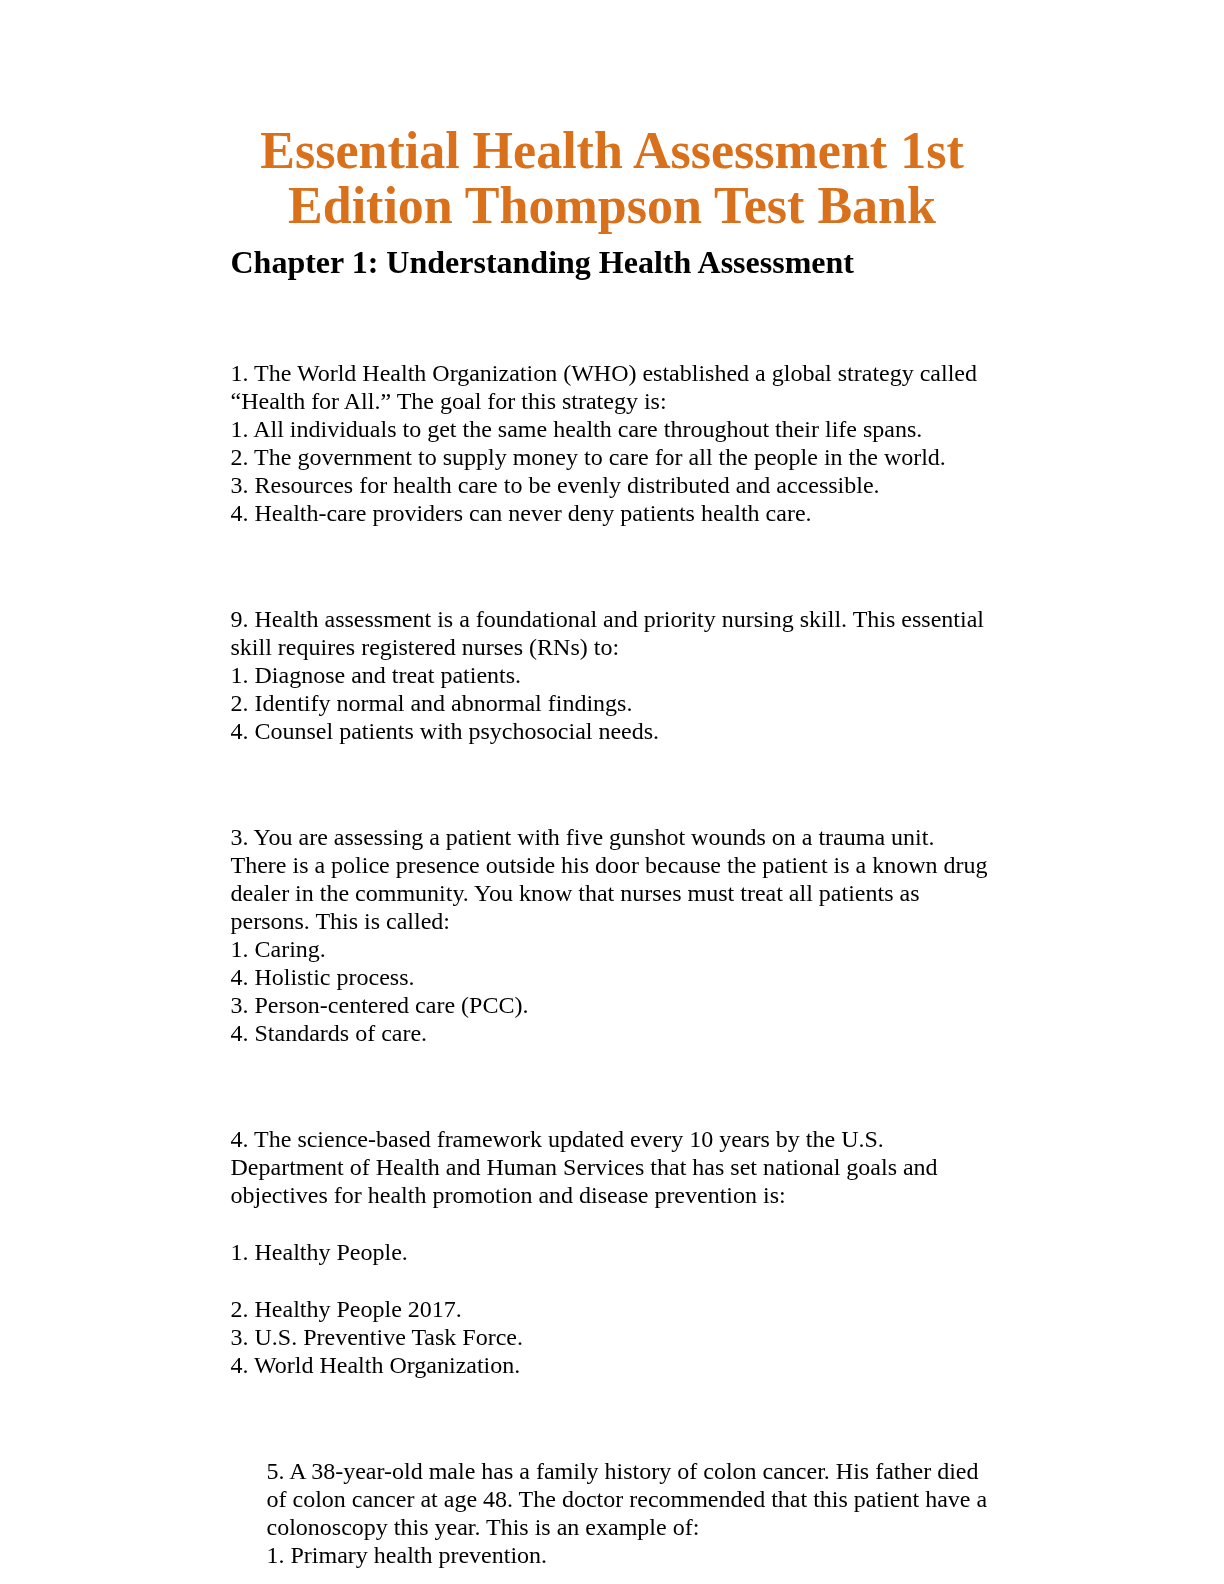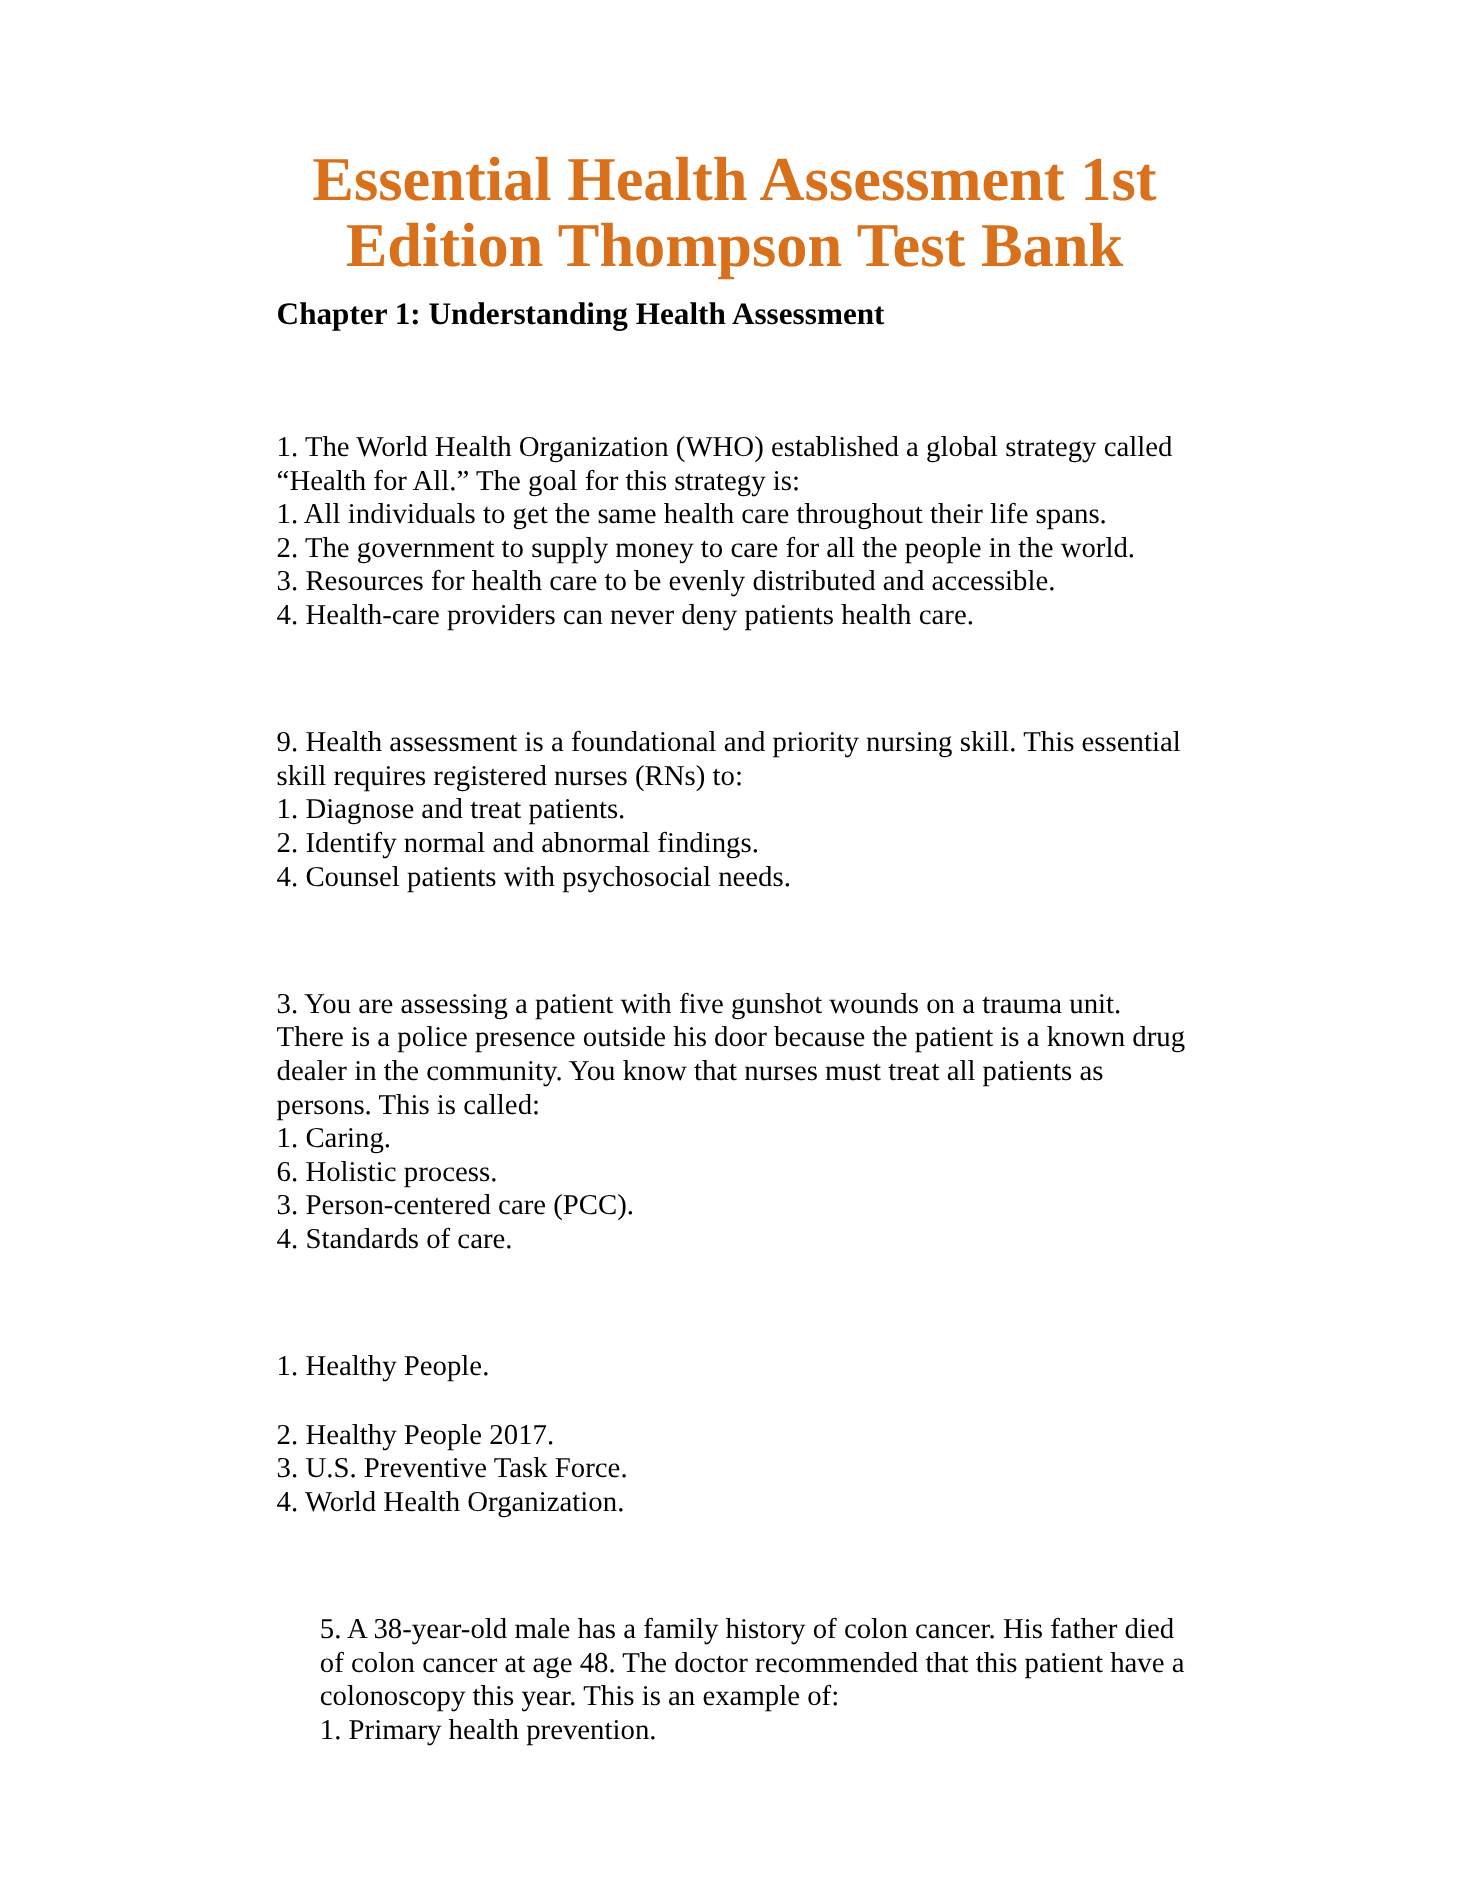--- a/index.html
+++ b/index.html
@@ -22,21 +22,21 @@
   .doc-title {
     margin: 0 -14px 14px -14px;
     font-size: 52px;
     line-height: 1.05;
     font-weight: 700;
     text-align: center;
     
   }
   .chapter {
     margin: 0 0 82px 0;
-    font-size: 26px;
+    font-size: 32px;
     line-height: 30px;
     font-weight: 700;
   }
   .question {
     margin: 0 0 78px 0;
   }
   .question:last-child {
     margin-bottom: 0;
     margin-left: 36px;
   }
@@ -75,27 +75,28 @@
           <p class="option">1. Diagnose and treat patients.</p>
           <p class="option">2. Identify normal and abnormal findings.</p>
           <p class="option">4. Counsel patients with psychosocial needs.</p>
         </div>
   </section>
 
   <section class="question">
     <p class="stem">3. You are assessing a patient with five gunshot wounds on a trauma unit. There is a police presence outside his door because the patient is a known drug dealer in the community. You know that nurses must treat all patients as persons. This is called:</p>
     <div class="options">
           <p class="option">1. Caring.</p>
-          <p class="option">6. Holistic process.</p>
+          <p class="option">4. Holistic process.</p>
           <p class="option">3. Person-centered care (PCC).</p>
           <p class="option">4. Standards of care.</p>
         </div>
   </section>
 
   <section class="question">
+    <p class="stem">4. The science-based framework updated every 10 years by the U.S. Department of Health and Human Services that has set national goals and objectives for health promotion and disease prevention is:</p>
     <div class="options">
           <p class="option italic">1. Healthy People.</p>
           <p class="option italic">2. Healthy People 2017.</p>
           <p class="option">3. U.S. Preventive Task Force.</p>
           <p class="option">4. World Health Organization.</p>
         </div>
   </section>
 
   <section class="question">
     <p class="stem">5. A 38-year-old male has a family history of colon cancer. His father died of colon cancer at age 48. The doctor recommended that this patient have a colonoscopy this year. This is an example of:</p>

